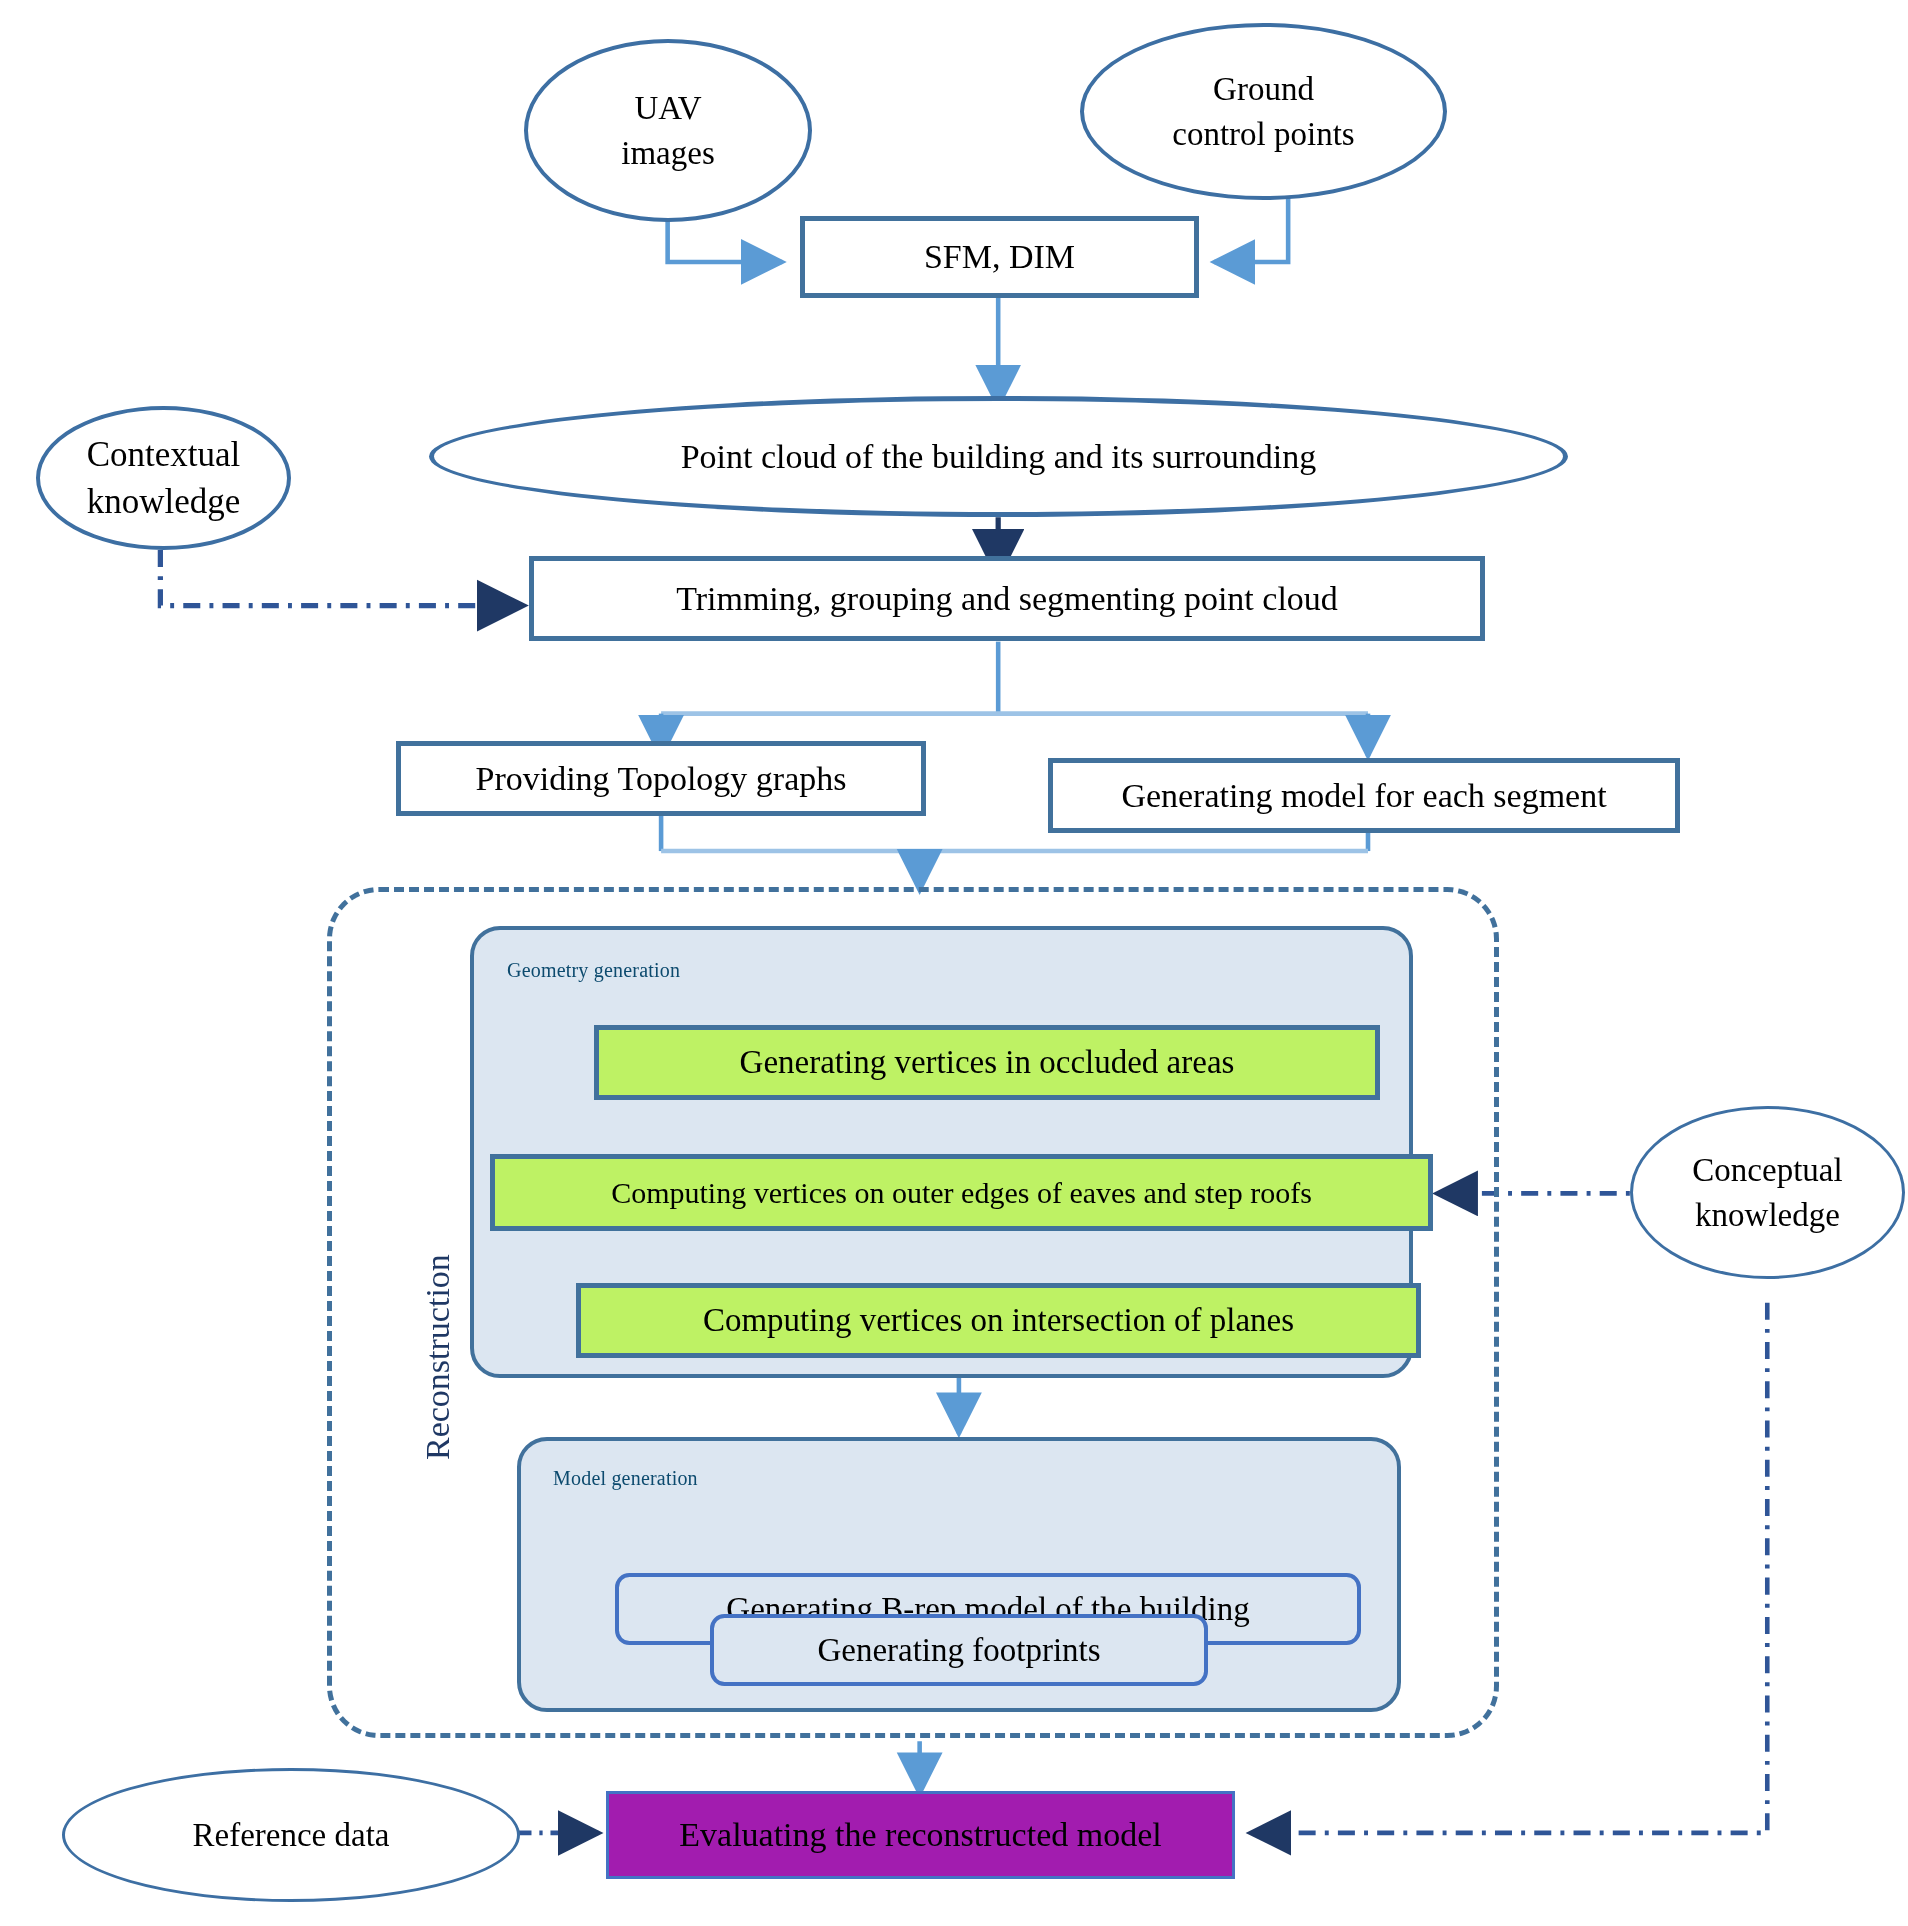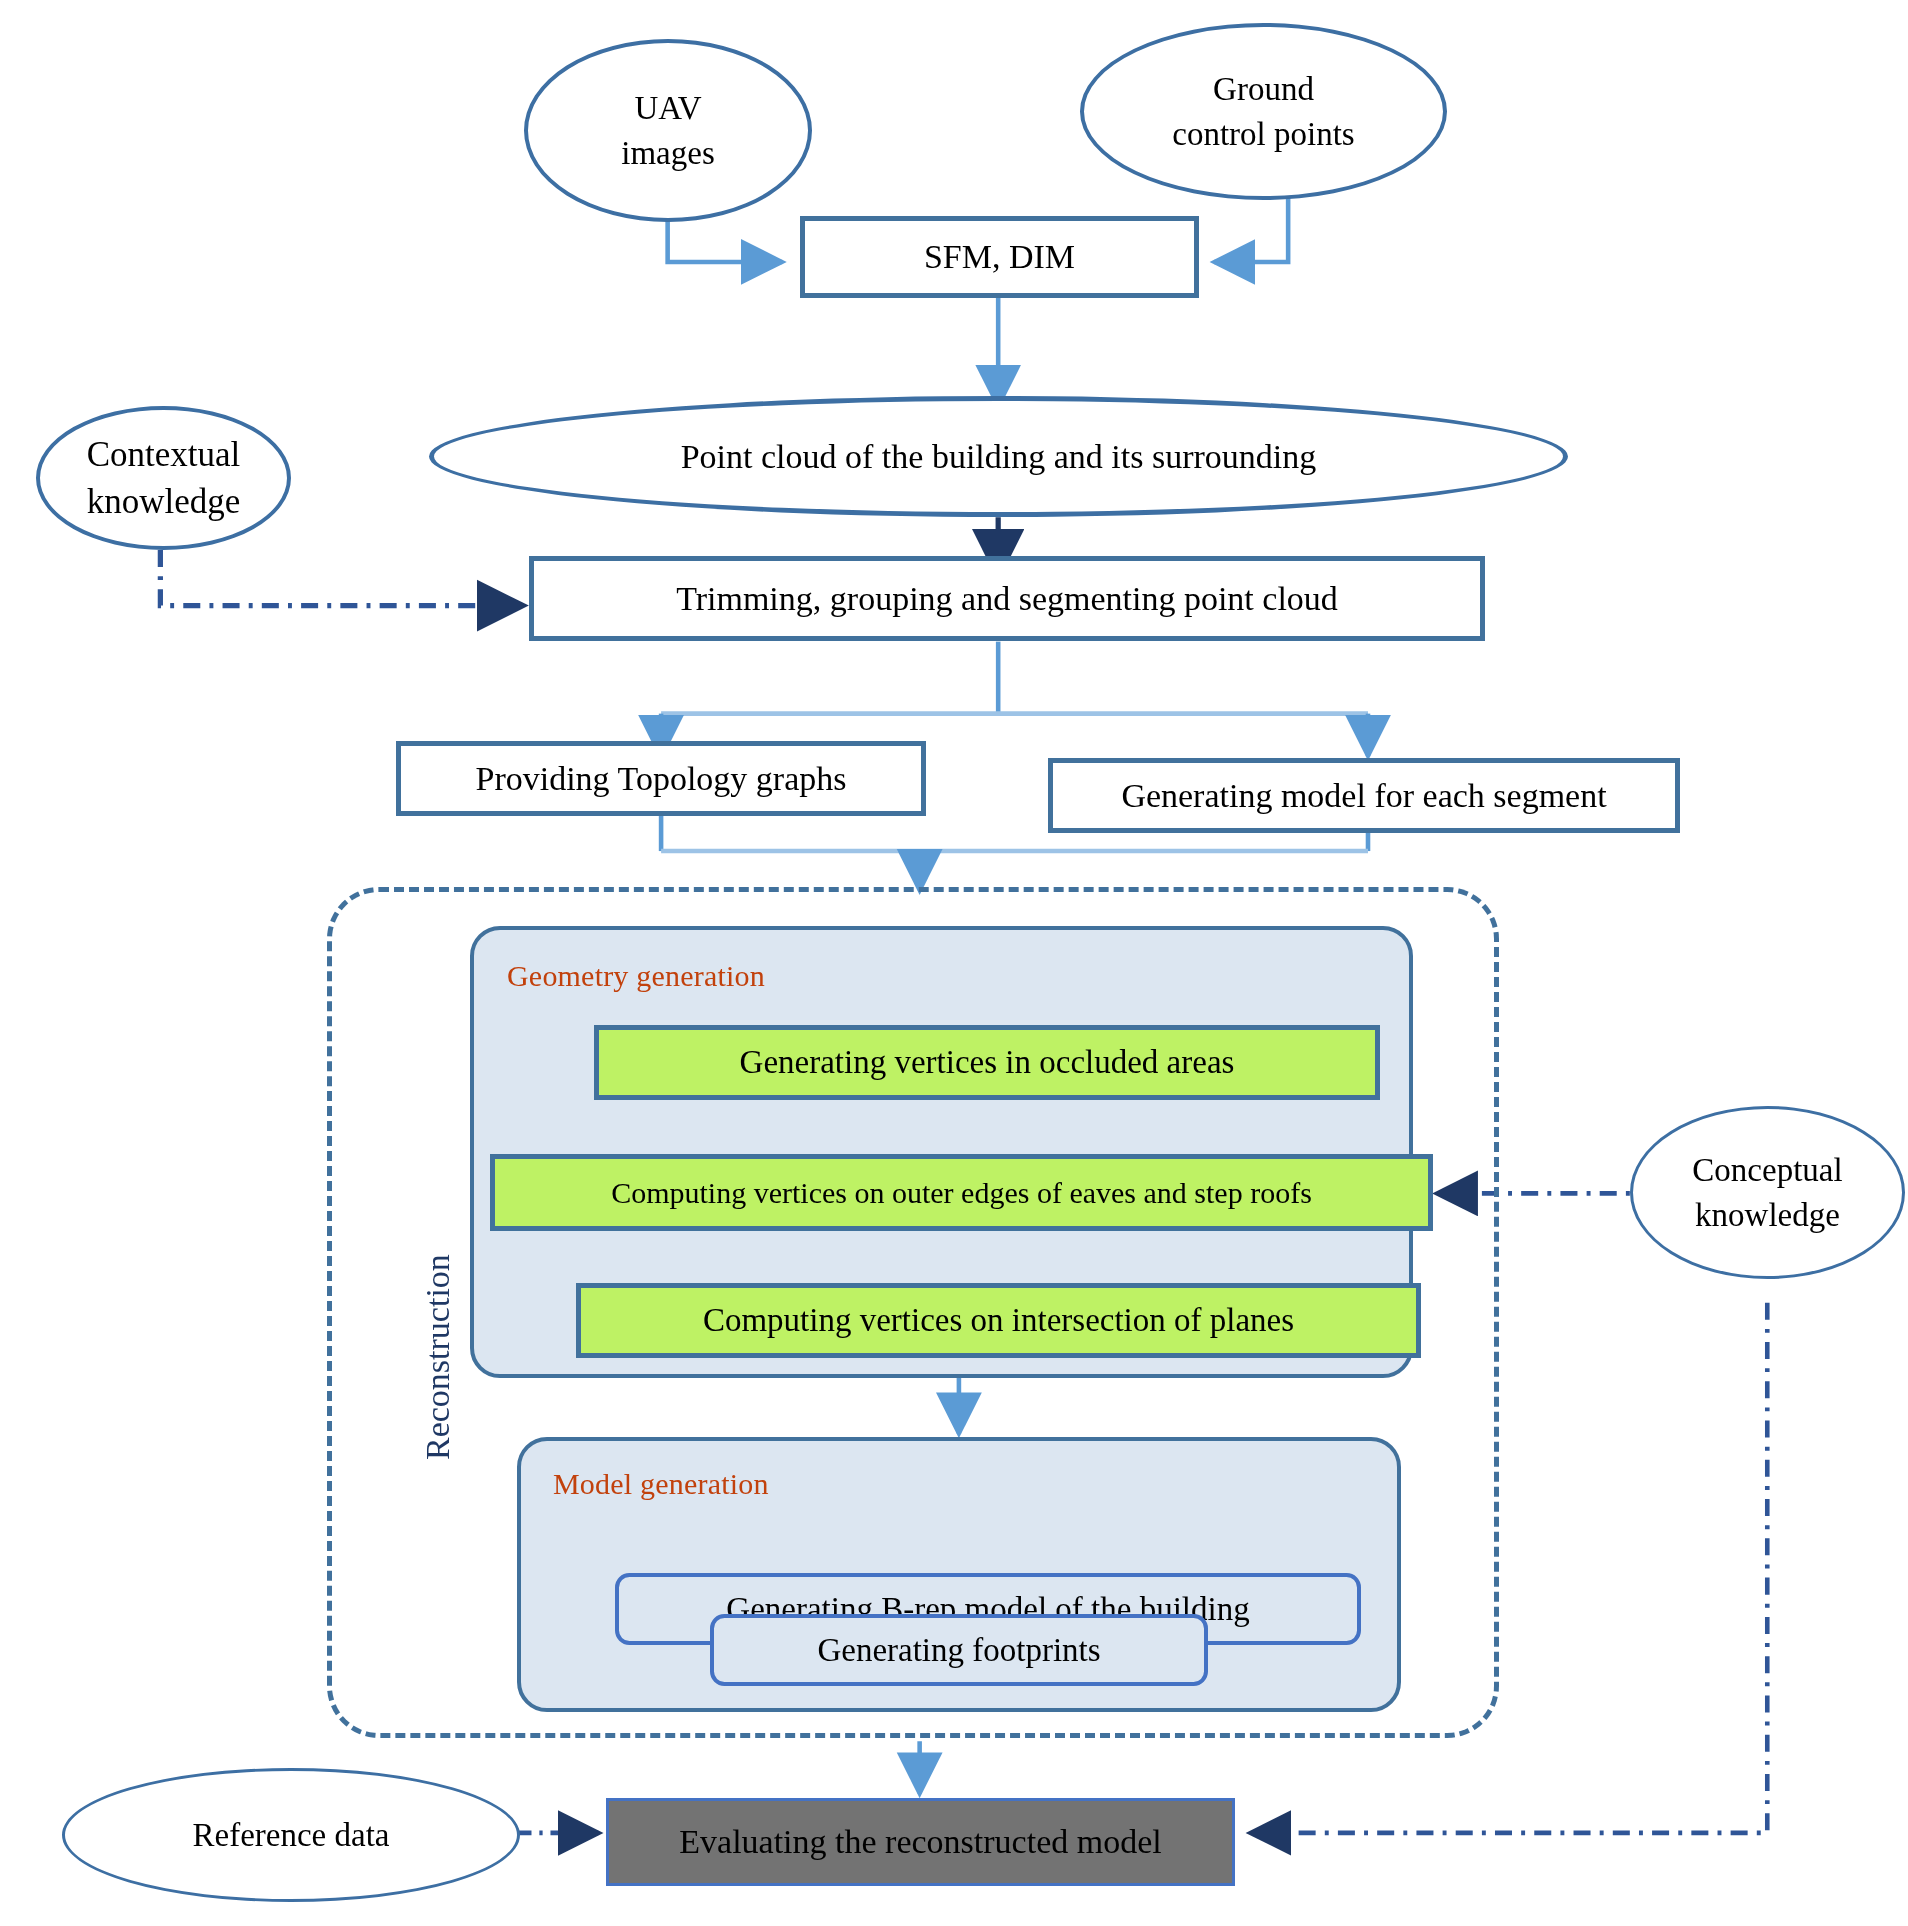--- a/index.html
+++ b/index.html
@@ -3,24 +3,24 @@
 <meta charset="utf-8">
 <style>
   html,body{margin:0;padding:0;background:#ffffff;}
   body{font-family:"Liberation Serif","DejaVu Serif",serif;}
   #canvas{position:relative;width:1908px;height:1926px;background:#ffffff;overflow:hidden;}
   .svg-layer{position:absolute;left:0;top:0;width:1908px;height:1926px;pointer-events:none;}
 
   .node{position:absolute;box-sizing:border-box;display:flex;align-items:center;justify-content:center;text-align:center;color:#000000;}
   .ellipse{border:4.6px solid #3d6fa3;border-radius:50%;background:#ffffff;line-height:1.35;}
   .rect{background:#ffffff;border:5.9px solid #41719c;}
-  .rect-thin{background:#737373;border:3.9px solid #4472c4;margin-top:7px;}
+  .rect-thin{background:#a21caf;border:3.9px solid #4472c4;}
 
   .panel{position:absolute;box-sizing:border-box;background:#dce6f1;border:4.6px solid #41719c;border-radius:30px;}
-  .panel-title{position:absolute;color:#c2410c;font-size:30px;letter-spacing:0.2px;}
+  .panel-title{position:absolute;color:#0c4a6e;font-size:20px;letter-spacing:0.2px;}
 
   .inner-box{position:absolute;box-sizing:border-box;display:flex;align-items:center;justify-content:center;
              background:#bef264;border:5.2px solid #41719c;color:#000;text-align:center;}
   .inner-box-round{position:absolute;box-sizing:border-box;display:flex;align-items:center;justify-content:center;
              background:#dce6f1;border:4.6px solid #4472c4;border-radius:14.4px;color:#000;text-align:center;}
 
   .recon-frame{position:absolute;box-sizing:border-box;border:5.9px dashed #41719c;border-radius:52px;background:transparent;}
   .recon-label{position:absolute;color:#1f3864;font-size:34px;transform:rotate(-90deg);transform-origin:left top;white-space:nowrap;}
 
   .f46{font-size:30px;}

